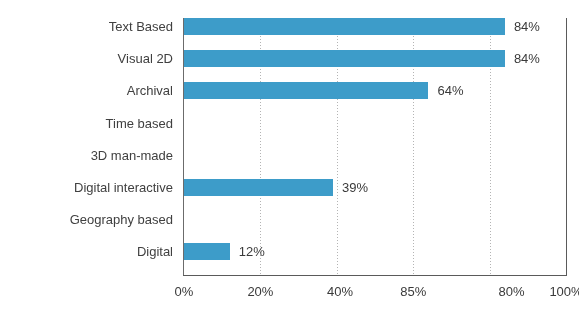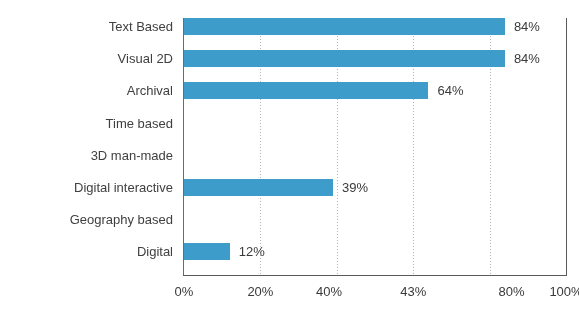--- a/index.html
+++ b/index.html
@@ -168,19 +168,19 @@
       </div>
       <div class="bar-row" style="top: 225px; width: 382px;">
         <div class="bar" style="width: 45.84px; background: rgb(61, 156, 201);"></div>
         <div class="bar-value" style="left: 54.84px;">12%</div>
       </div>
     </div>
 
   <div class="val-axis">
       <div class="val-tick" style="left: 0px;">0%</div>
       <div class="val-tick" style="left: 76.4px;">20%</div>
-      <div class="val-tick" style="left: 145px;">40%</div>
-      <div class="val-tick" style="left: 229.2px;">43%</div>
+      <div class="val-tick" style="left: 156px;">40%</div>
+      <div class="val-tick" style="left: 229.2px;">85%</div>
       <div class="val-tick" style="left: 305.6px; text-align: right;">80%</div>
       <div class="val-tick" style="left: 382px;">100%</div>
     </div>
 
 </div>
 
 </body></html>

